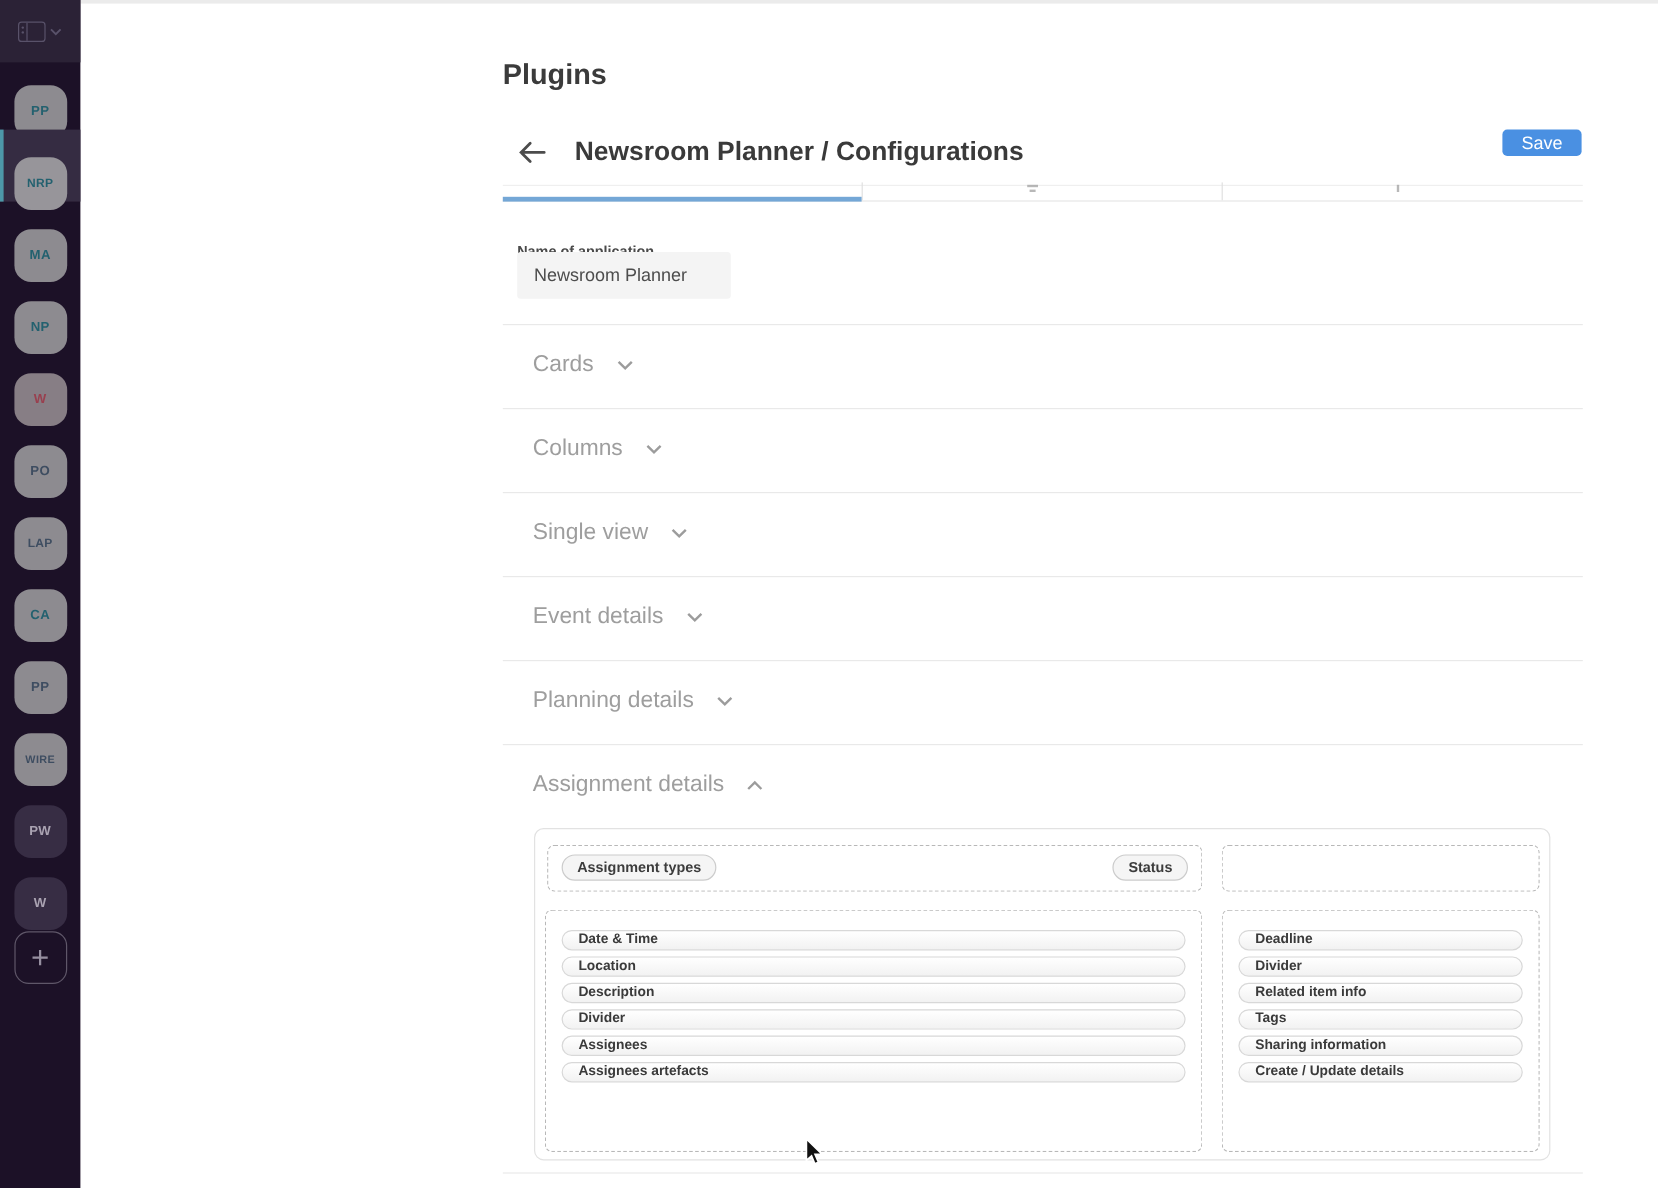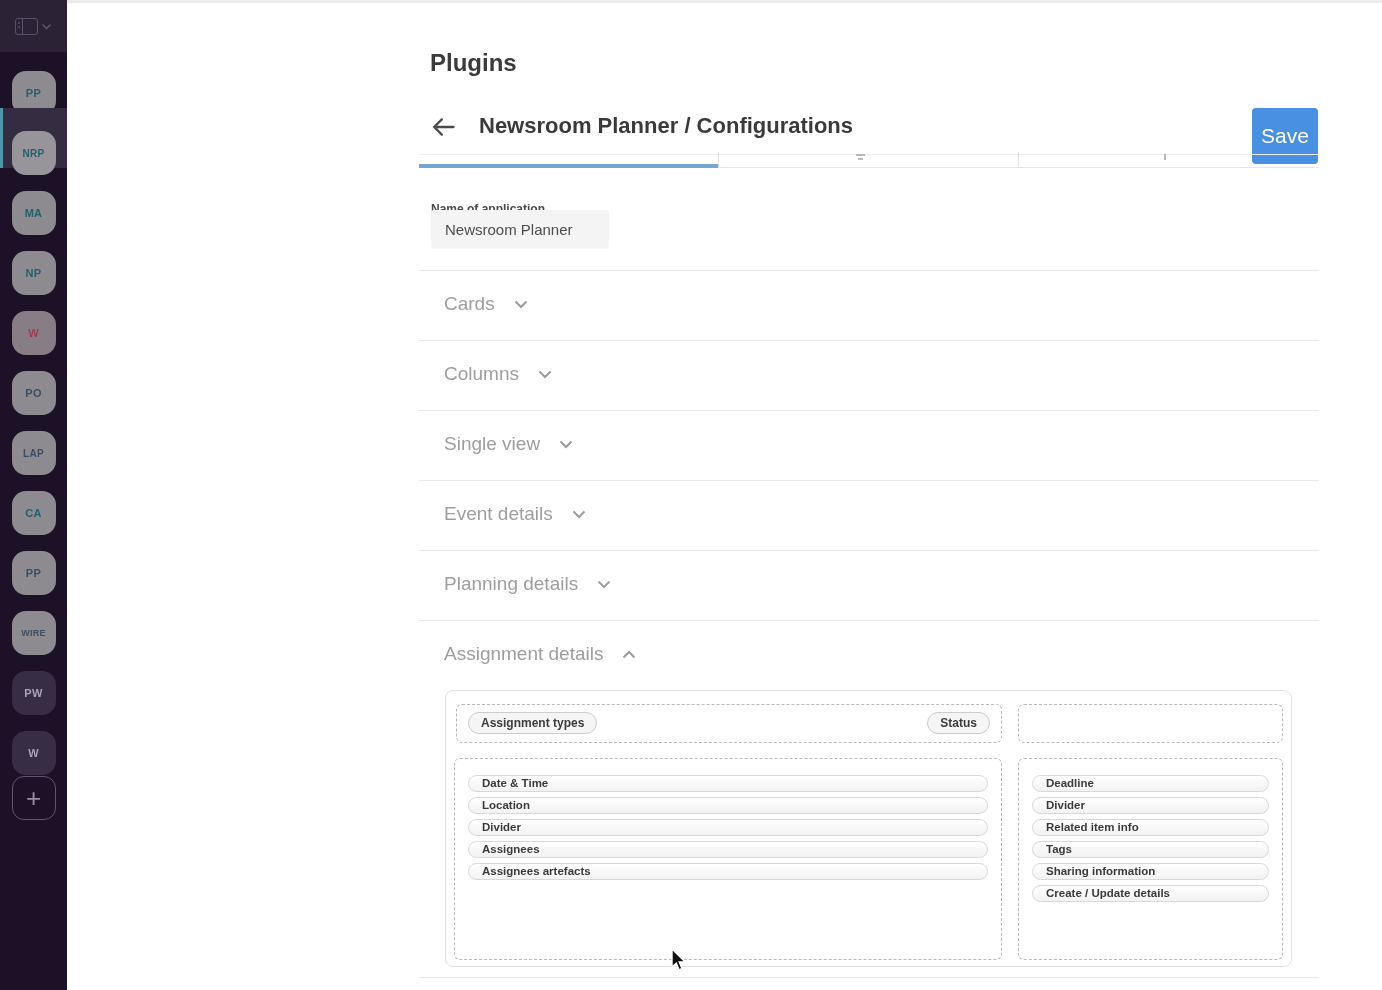--- a/index.html
+++ b/index.html
@@ -26,26 +26,26 @@
   .t-red   { background:#877e85; color:#99404f; }
   .t-slate { background:#8d8b90; color:#3e4d61; }
   .t-dark  { background:#372d44; color:#aaa3b2; }
   .ws-row.selected .ws-avatar { background:#97959a; }
   .fs10 { font-size:10px; } .fs9 { font-size:9px; }
   .ws-add { width:44px; height:44px; border:1.5px solid #5f5769; border-radius:12px; background:transparent;
             color:#968fa0; font-size:26px; font-weight:400; display:flex; align-items:center; justify-content:center;
             line-height:0; cursor:pointer; }
 
   
-  .page-title { position:absolute; left:430px; top:49px; font-size:24px; font-weight:700; color:#3b3b3b; }
+  .page-title { position:absolute; left:419px; top:49px; font-size:24px; font-weight:700; color:#3b3b3b; }
 
   .hdr-back { position:absolute; left:429px; top:113px; width:28px; height:28px; cursor:pointer; }
   .hdr-title { position:absolute; left:479px; top:113px; font-size:22px; font-weight:700; color:#3a3a3a; }
-  .save-btn { position:absolute; left:1252px; top:108px; width:66px; height:56px; background:#4a90e2; color:#fff;
-              border:none; border-radius:4px; font-size:21px; font-weight:500; font-family:"Liberation Sans",sans-serif; cursor:pointer; }
+  .save-btn { position:absolute; left:1252px; top:108px; width:66px; height:22px; background:#4a90e2; color:#fff;
+              border:none; border-radius:4px; font-size:15px; font-weight:500; font-family:"Liberation Sans",sans-serif; cursor:pointer; }
   .hdr-line { position:absolute; left:419px; top:154px; width:900px; height:1px; background:#efefef; }
 
   
   .tabstrip { position:absolute; left:419px; top:150px; width:900px; height:18px; }
   .tab-sep { position:absolute; top:2px; width:1px; height:15px; background:#e0e0e0; }
   .tab-underline { position:absolute; left:0; bottom:0; width:299px; height:4px; background:#74a7d6; }
   .tab-bottom { position:absolute; left:0; bottom:0; width:900px; height:1px; background:#e6e6e6; }
   .tab-remnant { position:absolute; background:#a0a0a0; opacity:.75; }
 
   
@@ -230,20 +230,21 @@
 <div class="ad-panel">
   <div class="dashbox db-chips-l">
     <div class="chip">Assignment types</div>
     <div class="chip">Status</div>
   </div>
   <div class="dashbox db-chips-r"></div>
 
   <div class="dashbox db-list-l">
     <div class="field-row">Date &amp; Time</div>
     <div class="field-row">Location</div>
+    <div class="field-row">Description</div>
     <div class="field-row">Divider</div>
     <div class="field-row">Assignees</div>
     <div class="field-row">Assignees artefacts</div>
   </div>
   <div class="dashbox db-list-r">
     <div class="field-row">Deadline</div>
     <div class="field-row">Divider</div>
     <div class="field-row">Related item info</div>
     <div class="field-row">Tags</div>
     <div class="field-row">Sharing information</div>

